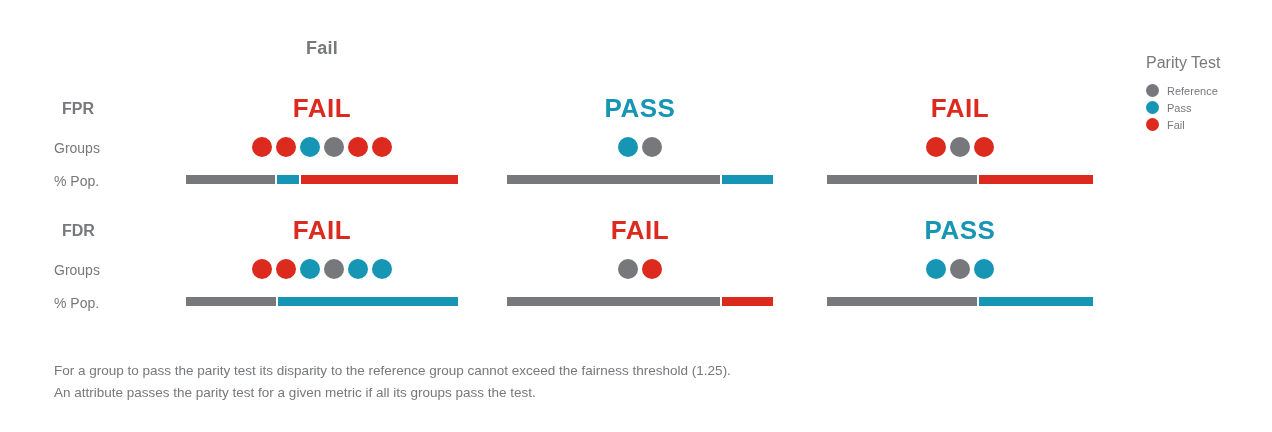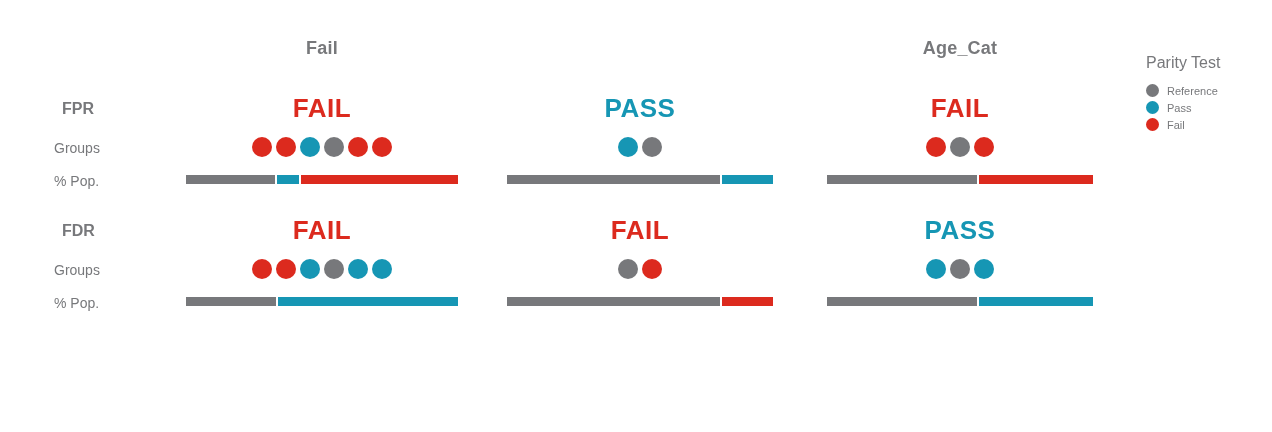--- a/index.html
+++ b/index.html
@@ -88,21 +88,20 @@
     color:#77787B;
     line-height:22px;
     white-space:nowrap;
   }
 </style>
 </head>
 <body>
 
 <div id="stage">
     <div class="col-header" style="left: 186px; top: 38px; width: 272px;">Fail</div>
-    <div class="col-header" style="left: 827px; top: 38px; width: 266px;">Age_Cat</div>
     <div class="row-metric-label" style="left: 62px; top: 100px;">FPR</div>
     <div class="row-sub-label" style="left: 54px; top: 140px;">Groups</div>
     <div class="row-sub-label" style="left: 54px; top: 173px;">% Pop.</div>
     <div class="verdict" style="left: 186px; top: 93px; width: 272px; color: rgb(220, 42, 30);">FAIL</div>
     <div class="dots-row" style="left: 186px; top: 136px; width: 272px;">
       <span class="dot" style="background: rgb(220, 42, 30);"></span>
       <span class="dot" style="background: rgb(220, 42, 30);"></span>
       <span class="dot" style="background: rgb(22, 150, 180);"></span>
       <span class="dot" style="background: rgb(119, 120, 123);"></span>
       <span class="dot" style="background: rgb(220, 42, 30);"></span>
@@ -175,13 +174,17 @@
       </div>
       <div class="legend-item">
         <span class="legend-dot" style="background: rgb(22, 150, 180);"></span>
         <span class="legend-label">Pass</span>
       </div>
       <div class="legend-item">
         <span class="legend-dot" style="background: rgb(220, 42, 30);"></span>
         <span class="legend-label">Fail</span>
       </div>
     </div>
+    <div class="footnote" style="left: 54px; top: 360px;">
+      <div>For a group to pass the parity test its disparity to the reference group cannot exceed the fairness threshold (1.25).</div>
+      <div>An attribute passes the parity test for a given metric if all its groups pass the test.</div>
+    </div>
   </div>
 
 </body></html>

